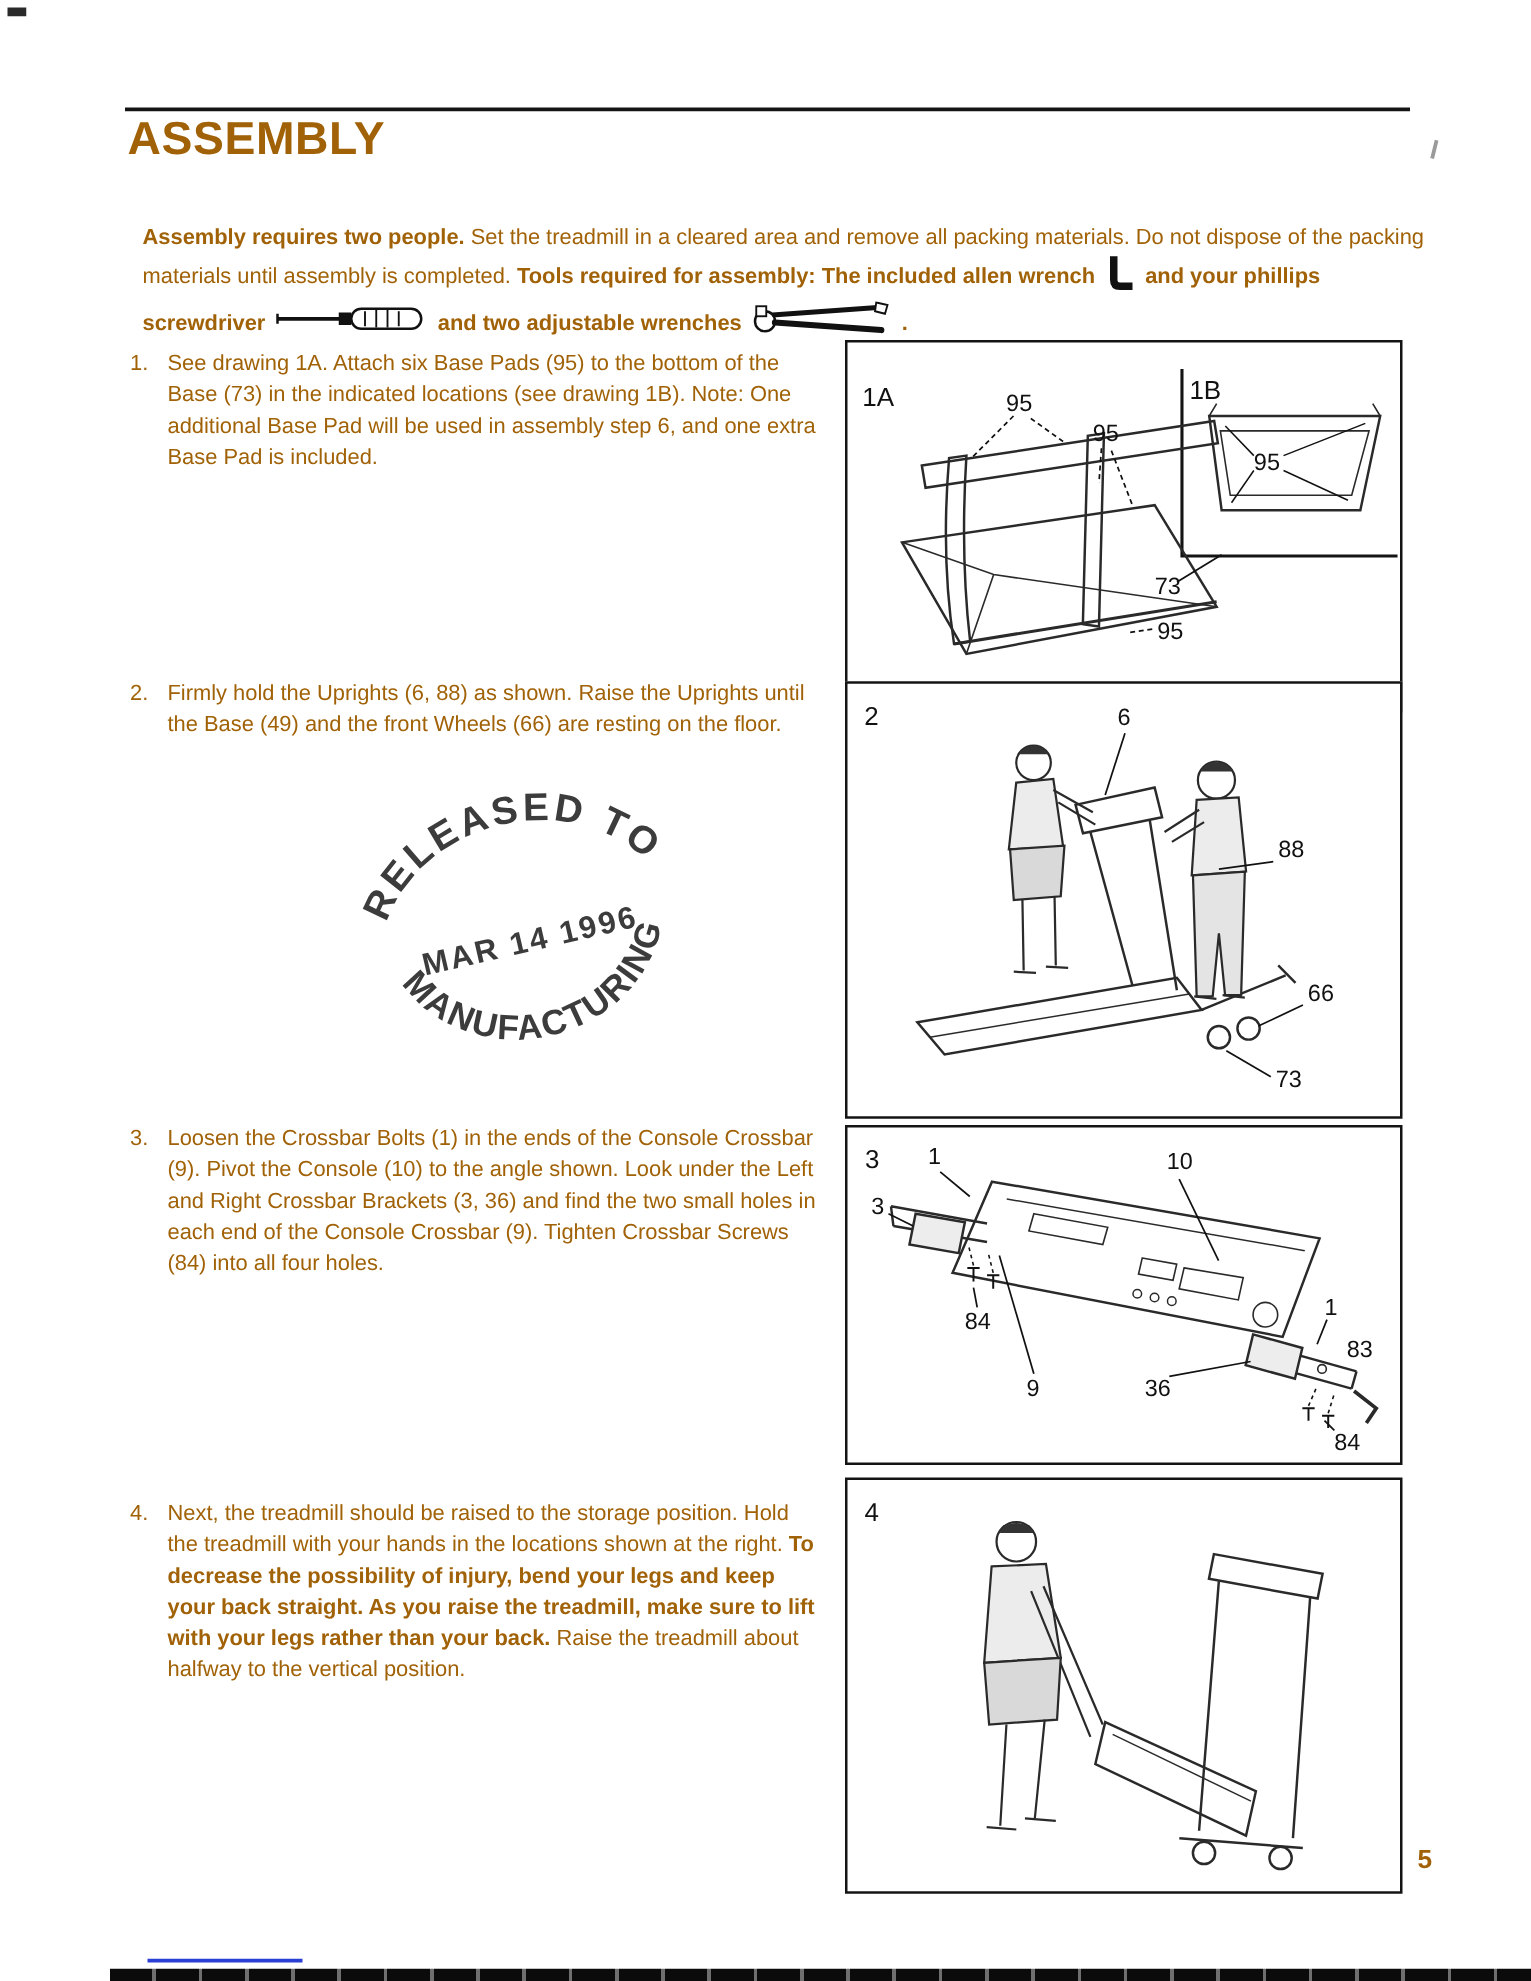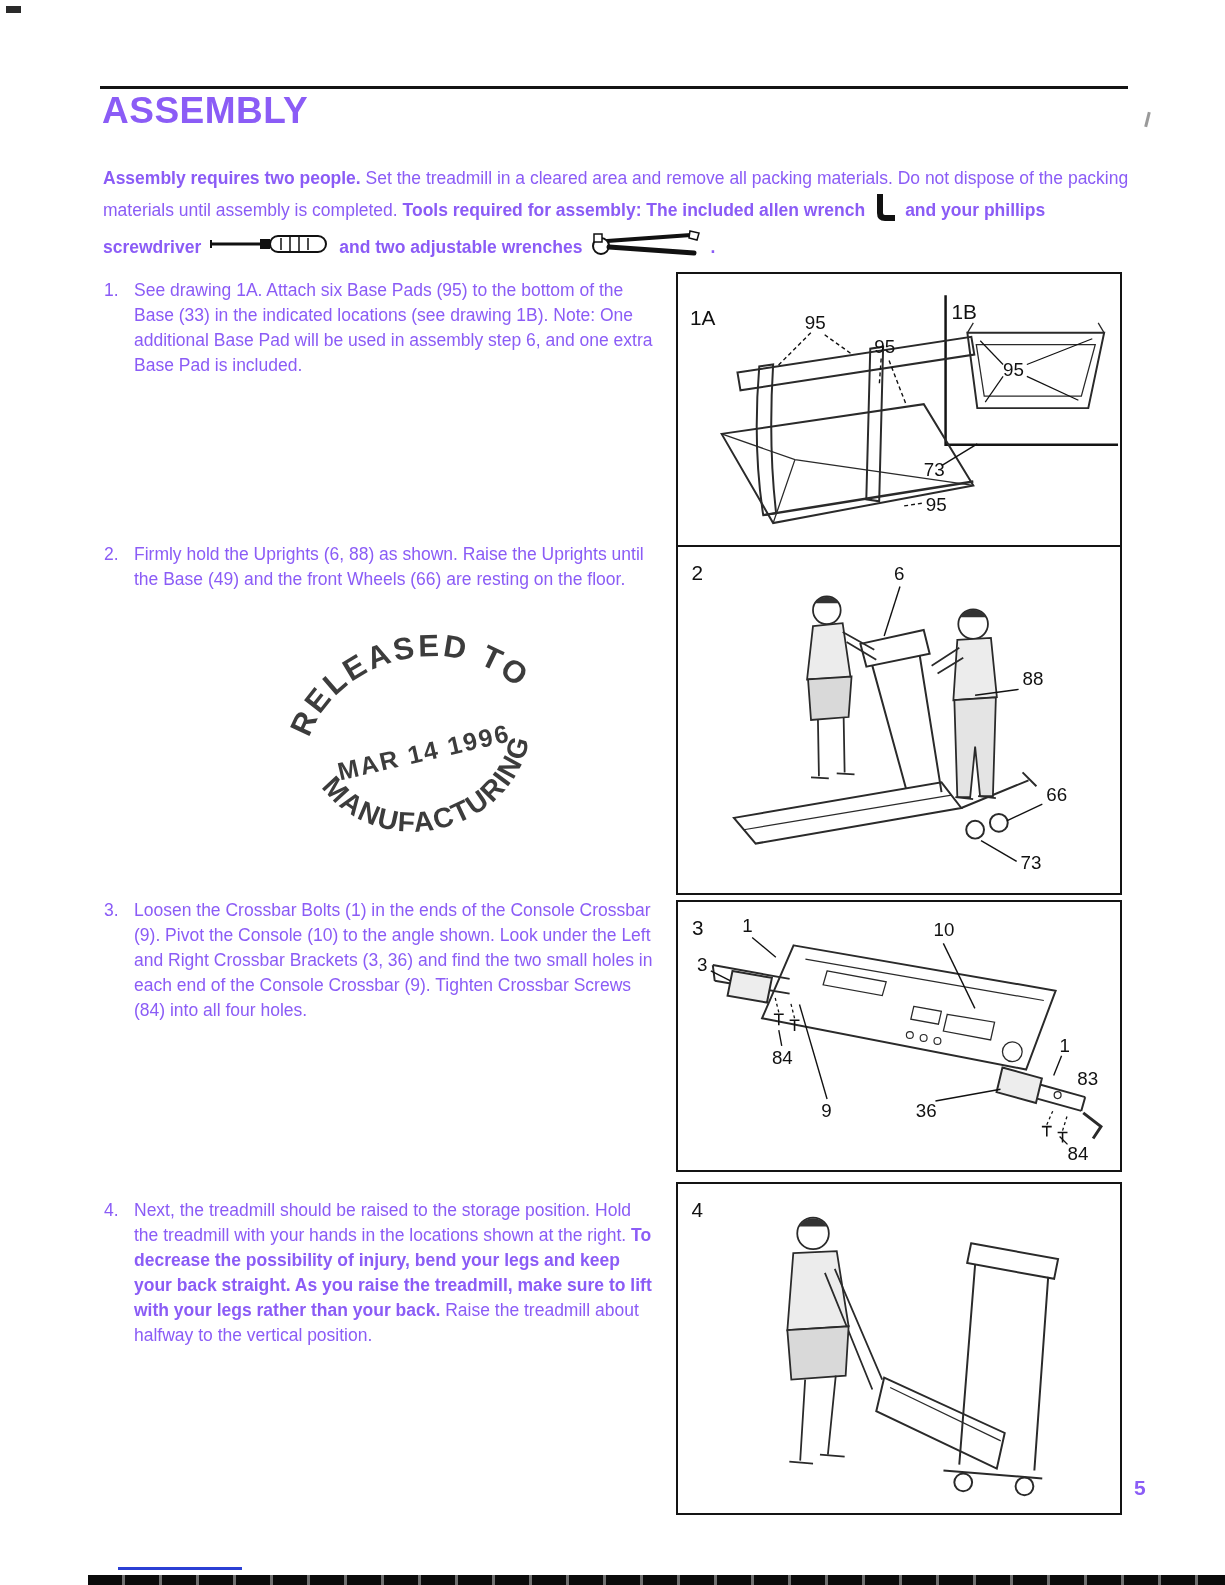--- a/index.html
+++ b/index.html
@@ -4,34 +4,34 @@
 <style>
   * { box-sizing: border-box; }
   html, body { margin: 0; padding: 0; background: #e9e9e9; }
   .page {
     position: relative;
     width: 1225px;
     height: 1585px;
     margin: 0 auto;
     background: #ffffff;
     font-family: "Liberation Sans", sans-serif;
-    color: #8b5cf6;
+    color: #a16207;
     overflow: hidden;
   }
   .rule {
     position: absolute; left: 100px; top: 86px;
     width: 1028px; height: 3px; background: #141414;
   }
   .title {
     position: absolute; left: 102px; top: 90px;
     margin: 0; font-size: 37px; font-weight: bold; letter-spacing: 0.5px;
   }
   .intro {
     position: absolute; left: 103px; top: 164px;
-    width: 1026px; margin: 0;
+    width: 1026px; margin: 11px;
     font-size: 17.5px; line-height: 28px;
   }
   .intro b { font-weight: bold; }
   .tool-icon { display: inline-block; vertical-align: middle; margin: 0 8px; }
   .step {
     position: absolute; left: 104px; width: 552px;
     display: flex; font-size: 17.5px; line-height: 25px;
   }
   .step .num { flex: 0 0 30px; width: 30px; }
   .step .body { flex: 1; }
@@ -92,21 +92,21 @@
           <path d="M17 11 L101 5" stroke="#111" stroke-width="4" stroke-linecap="round"></path>
           <path d="M100 1 l9 2 -2 7 -8 -2 z" fill="#fff" stroke="#111" stroke-width="1.5"></path>
           <circle cx="11" cy="16" r="8" fill="#fff" stroke="#111" stroke-width="2"></circle>
           <rect x="4" y="4" width="8" height="8" fill="#fff" stroke="#111" stroke-width="1.5"></rect>
           <path d="M19 17 L104 23" stroke="#111" stroke-width="5" stroke-linecap="round"></path>
         </svg></span><b>.</b></p>
 
   <div class="step" style="top:278px">
     <span class="num">1.</span>
     <div class="body">
-        <p>See drawing 1A. Attach six Base Pads (95) to the bottom of the Base (33) in the indicated locations (see drawing 1B). Note: One additional Base Pad will be used in assembly step 6, and one extra Base Pad is included.</p>
+        <p>See drawing 1A. Attach six Base Pads (95) to the bottom of the Base (73) in the indicated locations (see drawing 1B). Note: One additional Base Pad will be used in assembly step 6, and one extra Base Pad is included.</p>
       </div>
   </div>
 
   <div class="step" style="top:542px">
     <span class="num">2.</span>
     <div class="body">
         <p>Firmly hold the Uprights (6, 88) as shown. Raise the Uprights until the Base (49) and the front Wheels (66) are resting on the floor.</p>
       </div>
   </div>
 

